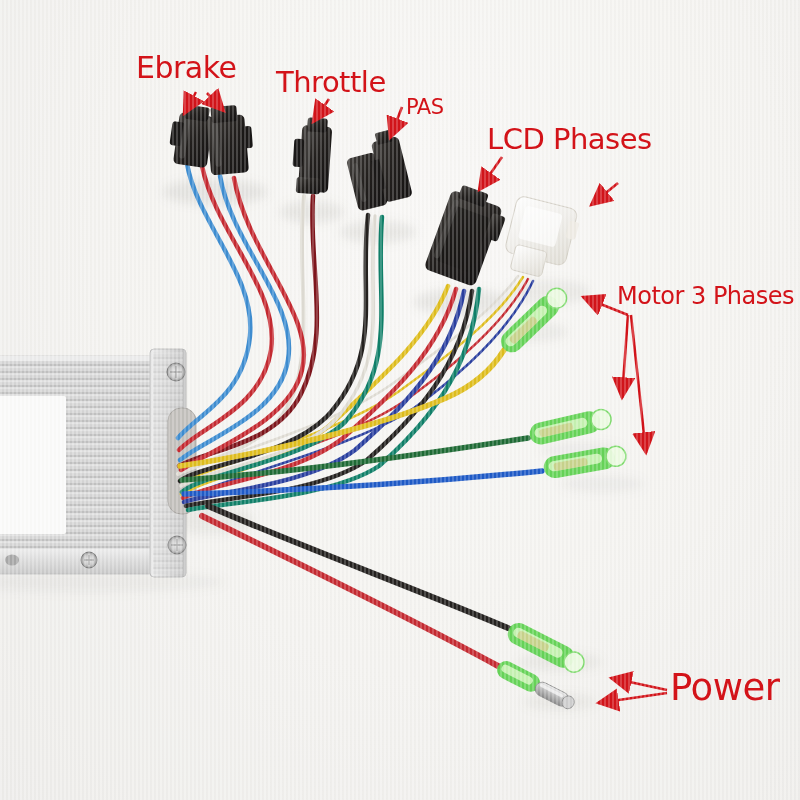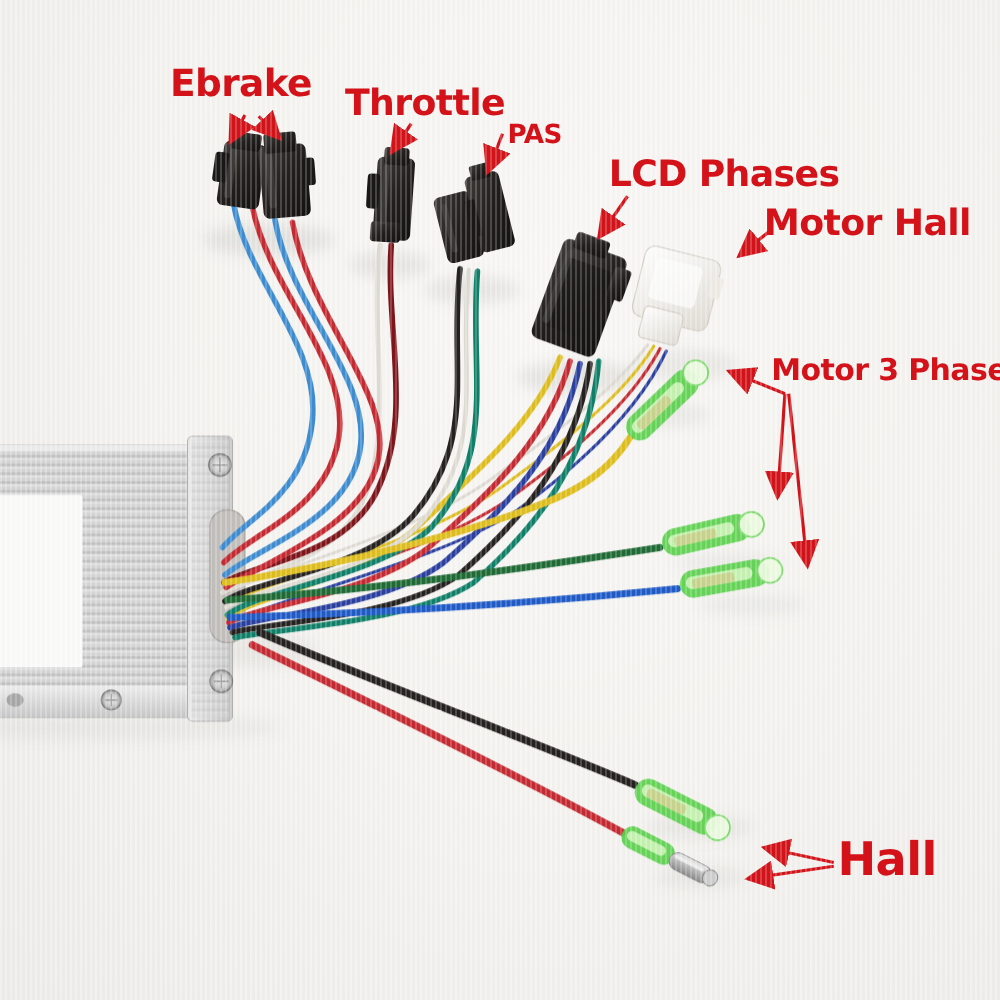--- a/index.html
+++ b/index.html
@@ -10,21 +10,21 @@
     --wire_blue:#1f5bc8; --terminal_green:#5bd24d;
   }
   html,body{margin:0;padding:0;}
   body{width:800px;height:800px;overflow:hidden;background:var(--background);
        font-family:"DejaVu Sans","Liberation Sans",sans-serif;}
   .stage{position:relative;width:800px;height:800px;
     background:radial-gradient(ellipse at 55% 30%, #f9f8f6 0%, #f4f3f0 55%, #eeedeb 100%);}
   .stage::after{content:"";position:absolute;inset:0;pointer-events:none;
     background:repeating-linear-gradient(90deg, rgba(255,255,255,.20) 0 2px, rgba(60,60,55,.015) 2px 4px);}
   svg.photo{position:absolute;left:0;top:0;}
-  .label{position:absolute;font-weight:bold;color:var(--label_red);
+  .label{position:absolute;font-weight:normal;color:var(--label_red);
     letter-spacing:-0.5px;white-space:nowrap;z-index:5;text-align:right;}
   .w{fill:none;stroke-linecap:round;stroke-linejoin:round;}
   .c-bluel{stroke:var(--wire_blue_light)} .c-red{stroke:var(--wire_red)}
   .c-dred{stroke:var(--wire_dark_red)}  .c-white{stroke:var(--wire_white)}
   .c-black{stroke:var(--wire_black)}    .c-teal{stroke:var(--wire_teal)}
   .c-green{stroke:var(--wire_green)}    .c-yellow{stroke:var(--wire_yellow)}
   .c-dblue{stroke:var(--wire_blue_dark)}.c-blue{stroke:var(--wire_blue)}
   .arrow{stroke:var(--label_red);stroke-width:2.6;fill:none;}
 </style>
 </head>
@@ -231,17 +231,16 @@
     <path class="arrow" marker-end="url(#ah)" d="M631,315 L646,453"></path>
     <path class="arrow" marker-end="url(#ah)" d="M667,690 L611,678"></path>
     <path class="arrow" marker-end="url(#ah)" d="M667,693 L598,703"></path>
   </g>
 </svg>
 
 <div class="label" style="left:136px;top:50px;font-size:30px">Ebrake</div>
 <div class="label" style="left:276px;top:65px;font-size:29px">Throttle</div>
 <div class="label" style="left:406px;top:95px;font-size:21px">PAS</div>
 <div class="label" style="left:487px;top:122px;font-size:29px">LCD Phases</div>
-<div class="label" style="left:611px;top:161px;font-size:29px">Motor Hall</div>
 <div class="label" style="left:617px;top:282px;font-size:24px">Motor 3 Phases</div>
-<div class="label" style="left:670px;top:666px;font-size:37px">Hall</div>
+<div class="label" style="left:670px;top:666px;font-size:37px">Power</div>
 
 </div>
 
 </body></html>

